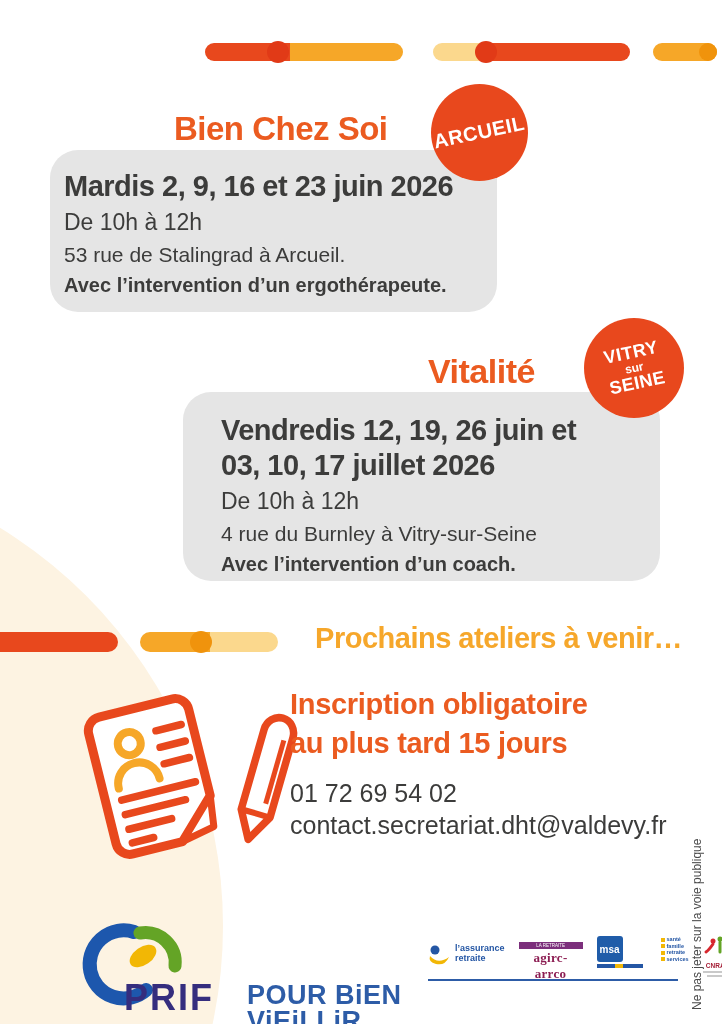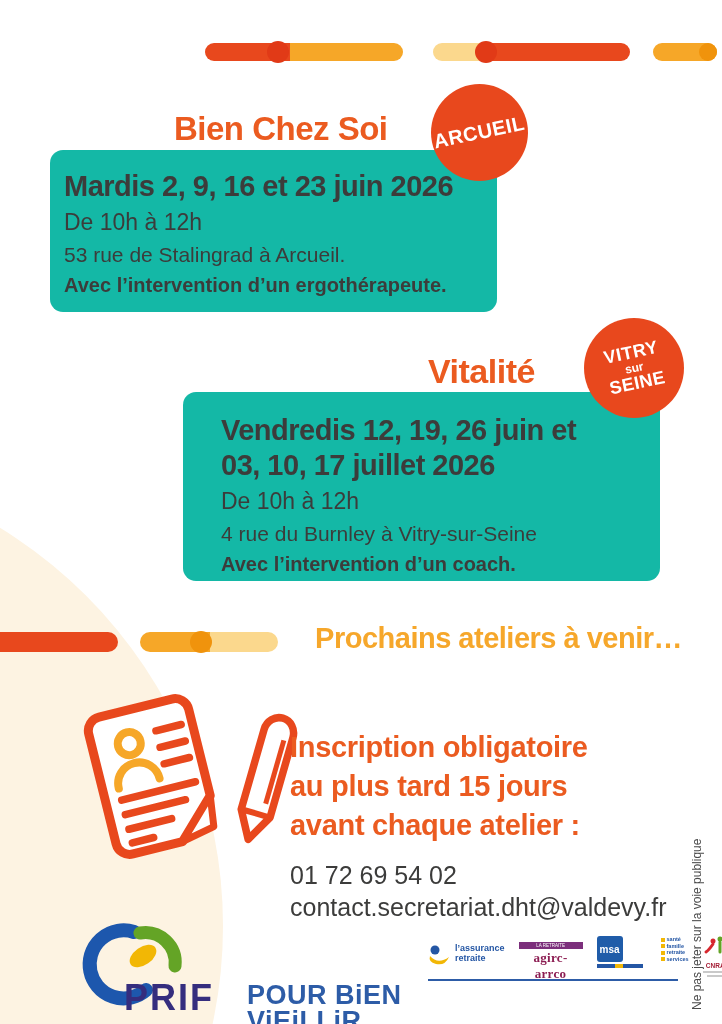--- a/index.html
+++ b/index.html
@@ -35,31 +35,31 @@
   .badge-vitry .l2 { font-size:12px; }
 
   
   .h-red { position:absolute; font-weight:bold; color:#eb5b20; letter-spacing:-0.5px; z-index:2; }
   .title-bcs { left:174px; top:110px; font-size:33px; }
   .title-vit { left:428px; top:352px; font-size:34px;text-align:center; }
   .title-upcoming { left:298px; top:622px; font-size:29px; color:#f6a72b; width:384px; text-align:right; }
 
   
   .card {
-    position:absolute; background:#14b8a6; border-radius:13px; color:#3c3c3b; z-index:1;
+    position:absolute; background:#e5e5e5; border-radius:28px; color:#3c3c3b; z-index:1;
   }
   .card-1 { left:50px; top:150px; width:447px; height:162px; padding:19px 10px 0 14px; }
   .card-2 { left:183px; top:392px; width:477px; height:189px; padding:21px 10px 0 38px; }
   .card .c-title { font-size:29px; font-weight:bold; letter-spacing:-0.5px; line-height:35px; }
   .card .c-time { font-size:23px; line-height:33px; margin-top:2px; }
   .card .c-addr { font-size:21px; line-height:31px; }
   .card .c-note { font-size:20px; font-weight:bold; line-height:31px; }
 
   
-  .reg { position:absolute; left:290px; top:728px; z-index:2; }
+  .reg { position:absolute; left:290px; top:685px; z-index:2; }
   .reg .line { font-size:29px; font-weight:bold; color:#eb5b20; line-height:39px; letter-spacing:-0.3px; }
   .reg .phone { font-size:25px; color:#3c3c3b; margin-top:14px; line-height:32px; }
   .reg .email { font-size:25px; color:#3c3c3b; line-height:32px; }
 
   
   .side-note {
     position:absolute; left:690px; top:810px; height:200px; z-index:2;
     writing-mode:vertical-rl; transform:rotate(180deg);
     font-size:12px; color:#4a4a4a; white-space:nowrap;
   }
@@ -180,21 +180,20 @@
         <path d="M191,55 a15,16 0 0 1 30,0 v83 l-15,27 l-15,-27 z" fill="#ffffff" stroke="#e8481d" stroke-width="7.5" stroke-linejoin="round"></path>
         <line x1="191" y1="138" x2="221" y2="138" stroke="#e8481d" stroke-width="6"></line>
         <line x1="213" y1="60" x2="213" y2="126" stroke="#e8481d" stroke-width="5"></line>
       </g>
     </svg>
   </div>
 
   <div class="reg">
     <div class="line">Inscription obligatoire</div>
     <div class="line">au plus tard 15 jours</div>
-    <div class="line">avant chaque atelier :</div>
     <div class="phone">01 72 69 54 02</div>
     <div class="email">contact.secretariat.dht@valdevy.fr</div>
   </div>
 
   <div class="side-note">Ne pas jeter sur la voie publique</div>
 
   <div class="prif">
     <svg width="150" height="95" viewBox="0 0 150 95">
       <path d="M52,12 A34,34 0 1 0 64,70" fill="none" stroke="#1d57ad" stroke-width="14" stroke-linecap="round"></path>
       <path d="M58,13 A30,30 0 0 1 93,46" fill="none" stroke="#64a426" stroke-width="13" stroke-linecap="round"></path>

